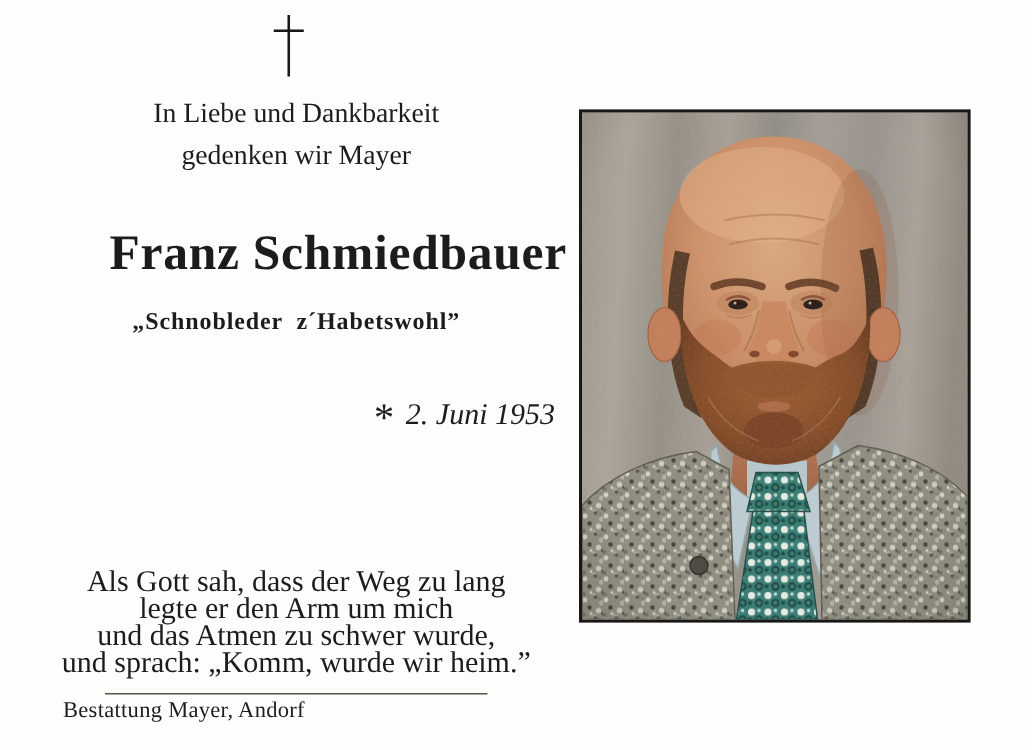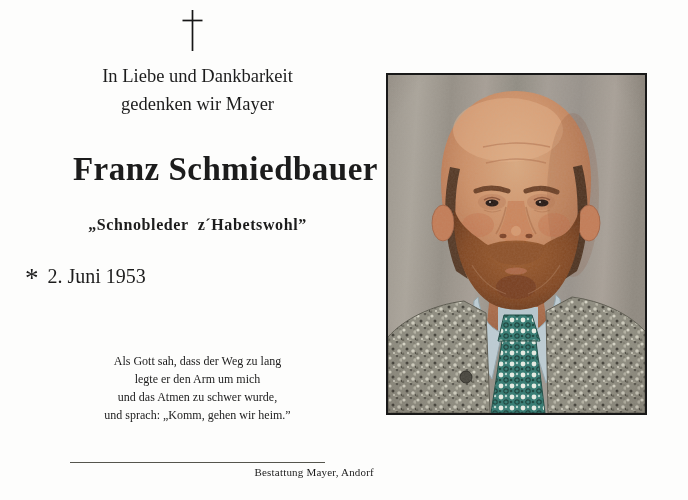--- a/index.html
+++ b/index.html
@@ -8,33 +8,33 @@
     background:#fdfdfc; overflow:hidden;
     font-family:"Liberation Serif", serif;
     color:#1c1c1c;
   }
   .col { position:absolute; left:0; top:0; width:345px; height:452px;margin-left:25px; }
   .cross { position:absolute; left:156px; top:9px; }
   .intro { position:absolute; top:63px; left:0; width:345px; text-align:center;
            font-size:18.5px; line-height:27.5px; }
   .name  { position:absolute; top:151px; left:0; width:345px; text-align:center;
            font-size:33px; font-weight:bold; letter-spacing:0.5px; margin:0;padding-left:28px; }
-  .nickname { position:absolute; top:216px; left:0; width:345px; text-align:center;
+  .nickname { position:absolute; top:206px; left:0; width:345px; text-align:center;
            font-size:16px; font-weight:bold; letter-spacing:0.6px; white-space:pre; }
-  .daterow { position:absolute; left:0; width:345px; text-align:left; font-size:20px; }
+  .daterow { position:absolute; left:0; width:345px; text-align:right; font-size:20px;font-style:italic; }
   .daterow.birth { top:263px; }
   .daterow.death { top:304px; }
   .sym-birth { font-size:27px; vertical-align:-0.16em; margin-right:9px; }
   .sym-death { margin-right:9px; }
-  .poem { position:absolute; top:352px; left:0; width:345px; text-align:center;
-          font-size:12px; line-height:18px; }
+  .poem { position:absolute; top:379px; left:0; width:345px; text-align:center;
+          font-size:20px; line-height:18px; }
   .footer-line { position:absolute; top:462px; left:45px; width:255px; height:1px;
           background:#55554d; }
-  .footer-text { position:absolute; top:466px; left:4px; width:345px; text-align:right;
-          font-size:11px; letter-spacing:0.2px; }
+  .footer-text { position:absolute; top:466px; left:17px; width:345px; text-align:left;
+          font-size:15px; letter-spacing:0.2px; }
   .photo { position:absolute; left:386px; top:73px; width:257px; height:338px;
           border:2px solid #181818; background:#a09a8e; }
   .photo svg { display:block; filter: blur(0.35px) saturate(0.95); }
 </style>
 </head>
 <body>
 
 <div class="card">
   <div class="col">
 
@@ -54,21 +54,21 @@
 
     <div class="daterow birth">
       <span class="sym-birth">*</span><span>2. Juni 1953</span>
     </div>
 
 
     <div class="poem">
       <div>Als Gott sah, dass der Weg zu lang</div>
       <div>legte er den Arm um mich</div>
       <div>und das Atmen zu schwer wurde,</div>
-      <div>und sprach: „Komm, gehen wir heim.”</div>
+      <div>und sprach: „Komm, wurde wir heim.”</div>
     </div>
 
     <div class="footer-line"></div>
     <div class="footer-text">Bestattung Mayer, Andorf</div>
   </div>
 
   <div class="photo">
     <svg width="257" height="338" viewBox="0 0 257 338">
       <defs>
         <linearGradient id="bgGrad" x1="0" y1="0" x2="1" y2="0.08">

